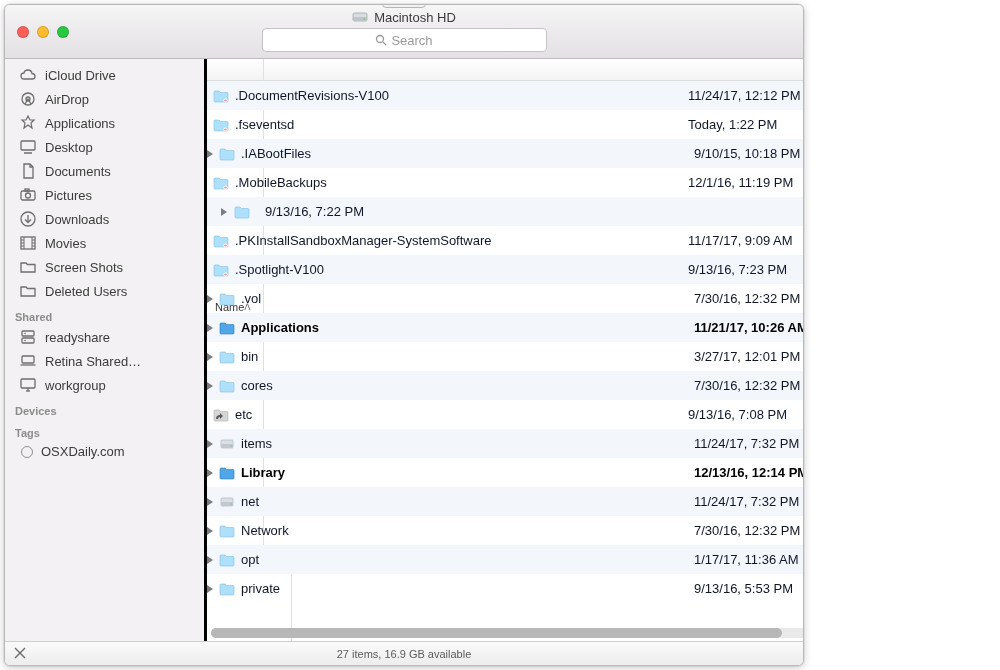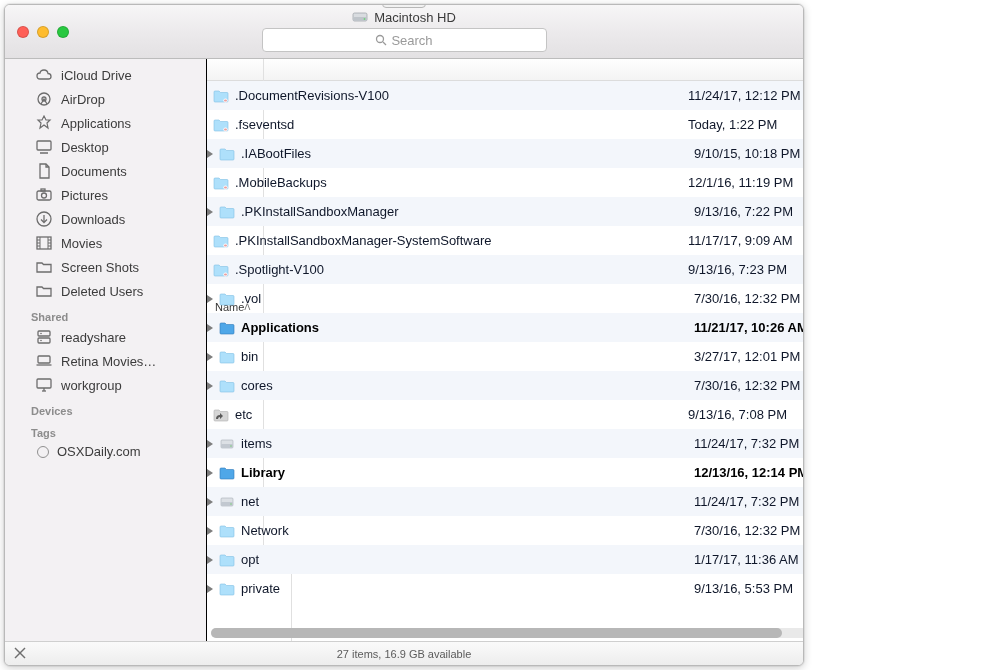--- a/index.html
+++ b/index.html
@@ -68,22 +68,22 @@
     border: 1px solid #c4c4c4;
     border-radius: 4px;
     display: flex; align-items: center; justify-content: center;
     color: #9a9a9a; font-size: 13px; gap: 4px;
   }
   
   .body { flex: 1; display: flex; min-height: 0; }
   .sidebar {
     width: 202px;
     background: #f3f1f3;
-    border-right: 1px solid #000000;
-    padding: 4px 16px;
+    border-right: 3px solid #000000;
+    padding: 4px 0;
     overflow: hidden;
     font-size: 13px;
   }
   .sidebar-heading {
     color: #8c8c8c; font-size: 11px; font-weight: 600;
     padding: 8px 10px 2px 10px;
     display: none;
   }
   .sidebar-heading.show { display: block; }
   .sidebar-item {
@@ -369,21 +369,21 @@
               <circle cx="6" cy="5.5" r="0.8" fill="#6d6d6d"></circle>
               <circle cx="6" cy="12.5" r="0.8" fill="#6d6d6d"></circle>
             </svg>
             <span>readyshare</span>
           </div>
           <div class="sidebar-item">
             <svg class="sb-icon" viewBox="0 0 18 18">
               <rect x="3" y="4" width="12" height="7" rx="1" fill="none" stroke="#6d6d6d" stroke-width="1.3"></rect>
               <line x1="1.5" y1="13" x2="16.5" y2="13" stroke="#6d6d6d" stroke-width="1.3"></line>
             </svg>
-            <span>Retina Movies…</span>
+            <span>Retina Shared…</span>
           </div>
           <div class="sidebar-item">
             <svg class="sb-icon" viewBox="0 0 18 18">
               <rect x="2" y="3" width="14" height="9" rx="1" fill="none" stroke="#6d6d6d" stroke-width="1.3"></rect>
               <line x1="7" y1="15" x2="11" y2="15" stroke="#6d6d6d" stroke-width="1.3"></line>
               <line x1="9" y1="12" x2="9" y2="15" stroke="#6d6d6d" stroke-width="1.3"></line>
             </svg>
             <span>workgroup</span>
           </div>
         </div>
@@ -466,21 +466,20 @@
           </div>
           <div class="row dim">
             <span class="row-indent">
               <span class="disclosure"></span>
             </span>
             <span class="row-icon">
               <svg width="16" height="14" viewBox="0 0 16 14">
                 <path d="M1 3 Q1 2 2 2 L6 2 L7.5 3.5 L14 3.5 Q15 3.5 15 4.5 L15 12 Q15 13 14 13 L2 13 Q1 13 1 12 Z" fill="#aee0fb" stroke="#7fbfe4" stroke-width="0.6"></path>
               </svg>
             </span>
-            <span class="row-name">.PKInstallSandboxManager</span>
             <span class="row-date">9/13/16, 7:22 PM</span>
             <span class="row-rest"></span>
           </div>
           <div class="row dim">
             <span class="row-indent"></span>
             <span class="row-icon">
               <svg width="16" height="14" viewBox="0 0 16 14">
                 <path d="M1 3 Q1 2 2 2 L6 2 L7.5 3.5 L14 3.5 Q15 3.5 15 4.5 L15 12 Q15 13 14 13 L2 13 Q1 13 1 12 Z" fill="#aee0fb" stroke="#7fbfe4" stroke-width="0.6"></path>
                 <circle cx="12.5" cy="11.5" r="2.1" fill="#fff"></circle>
                 <rect x="11.3" y="10.7" width="2.4" height="1.6" rx="0.3" fill="#d64545"></rect>

